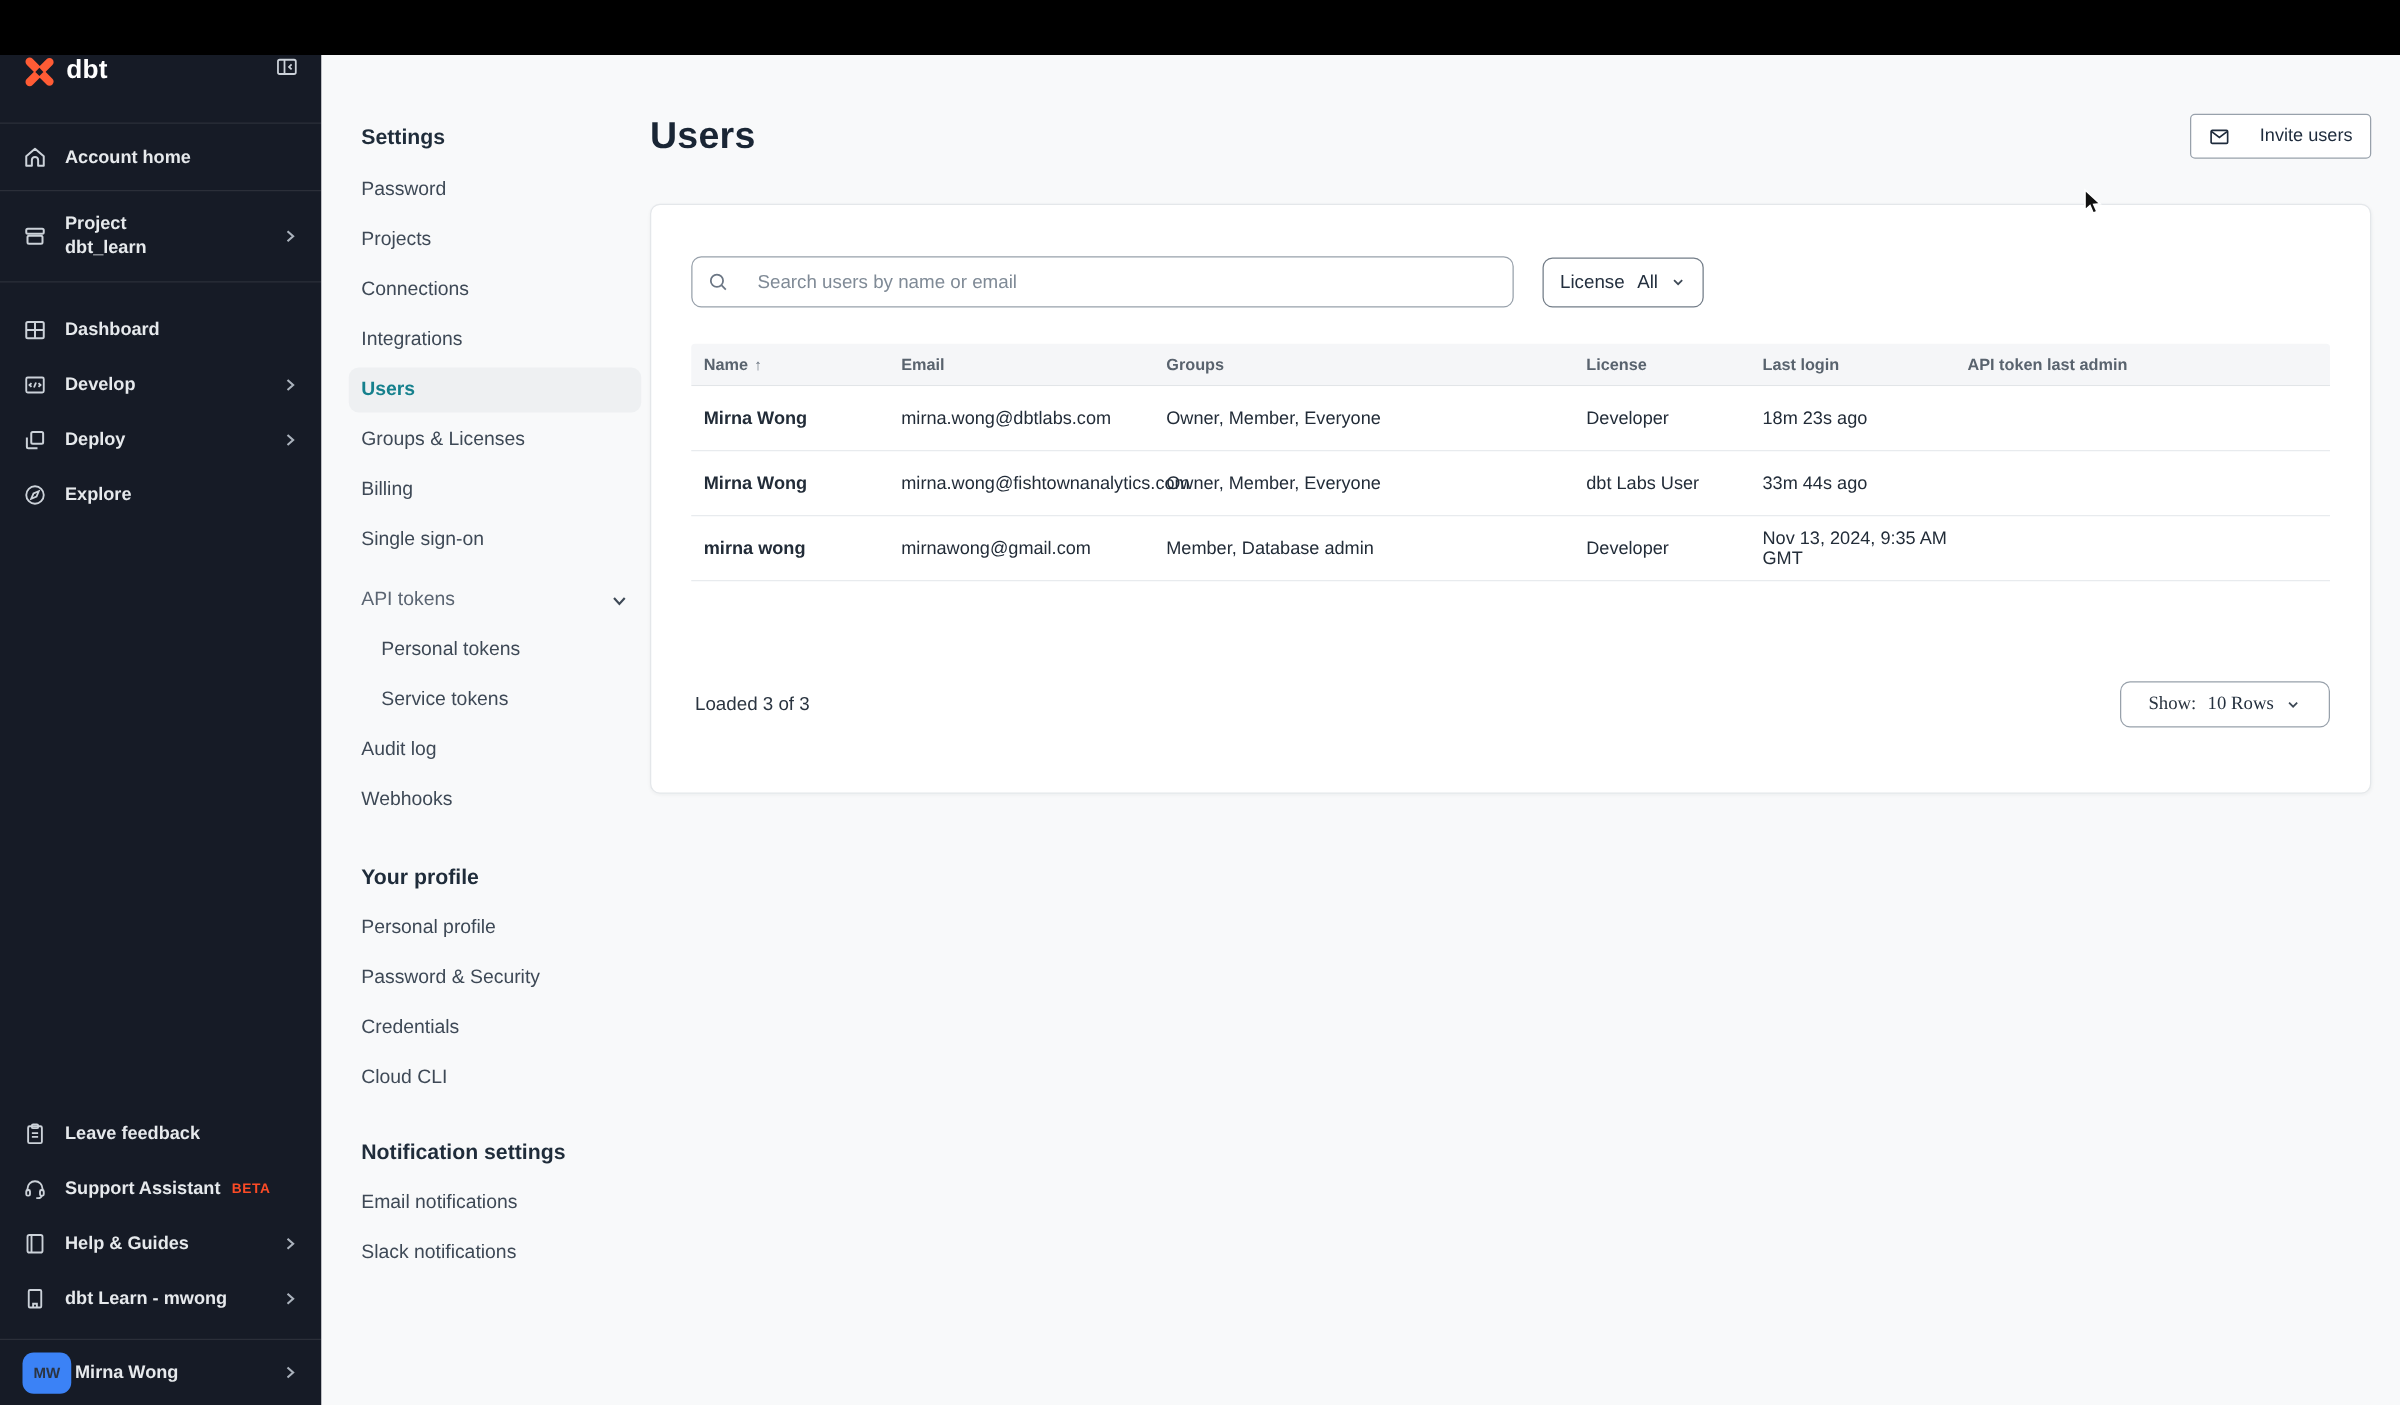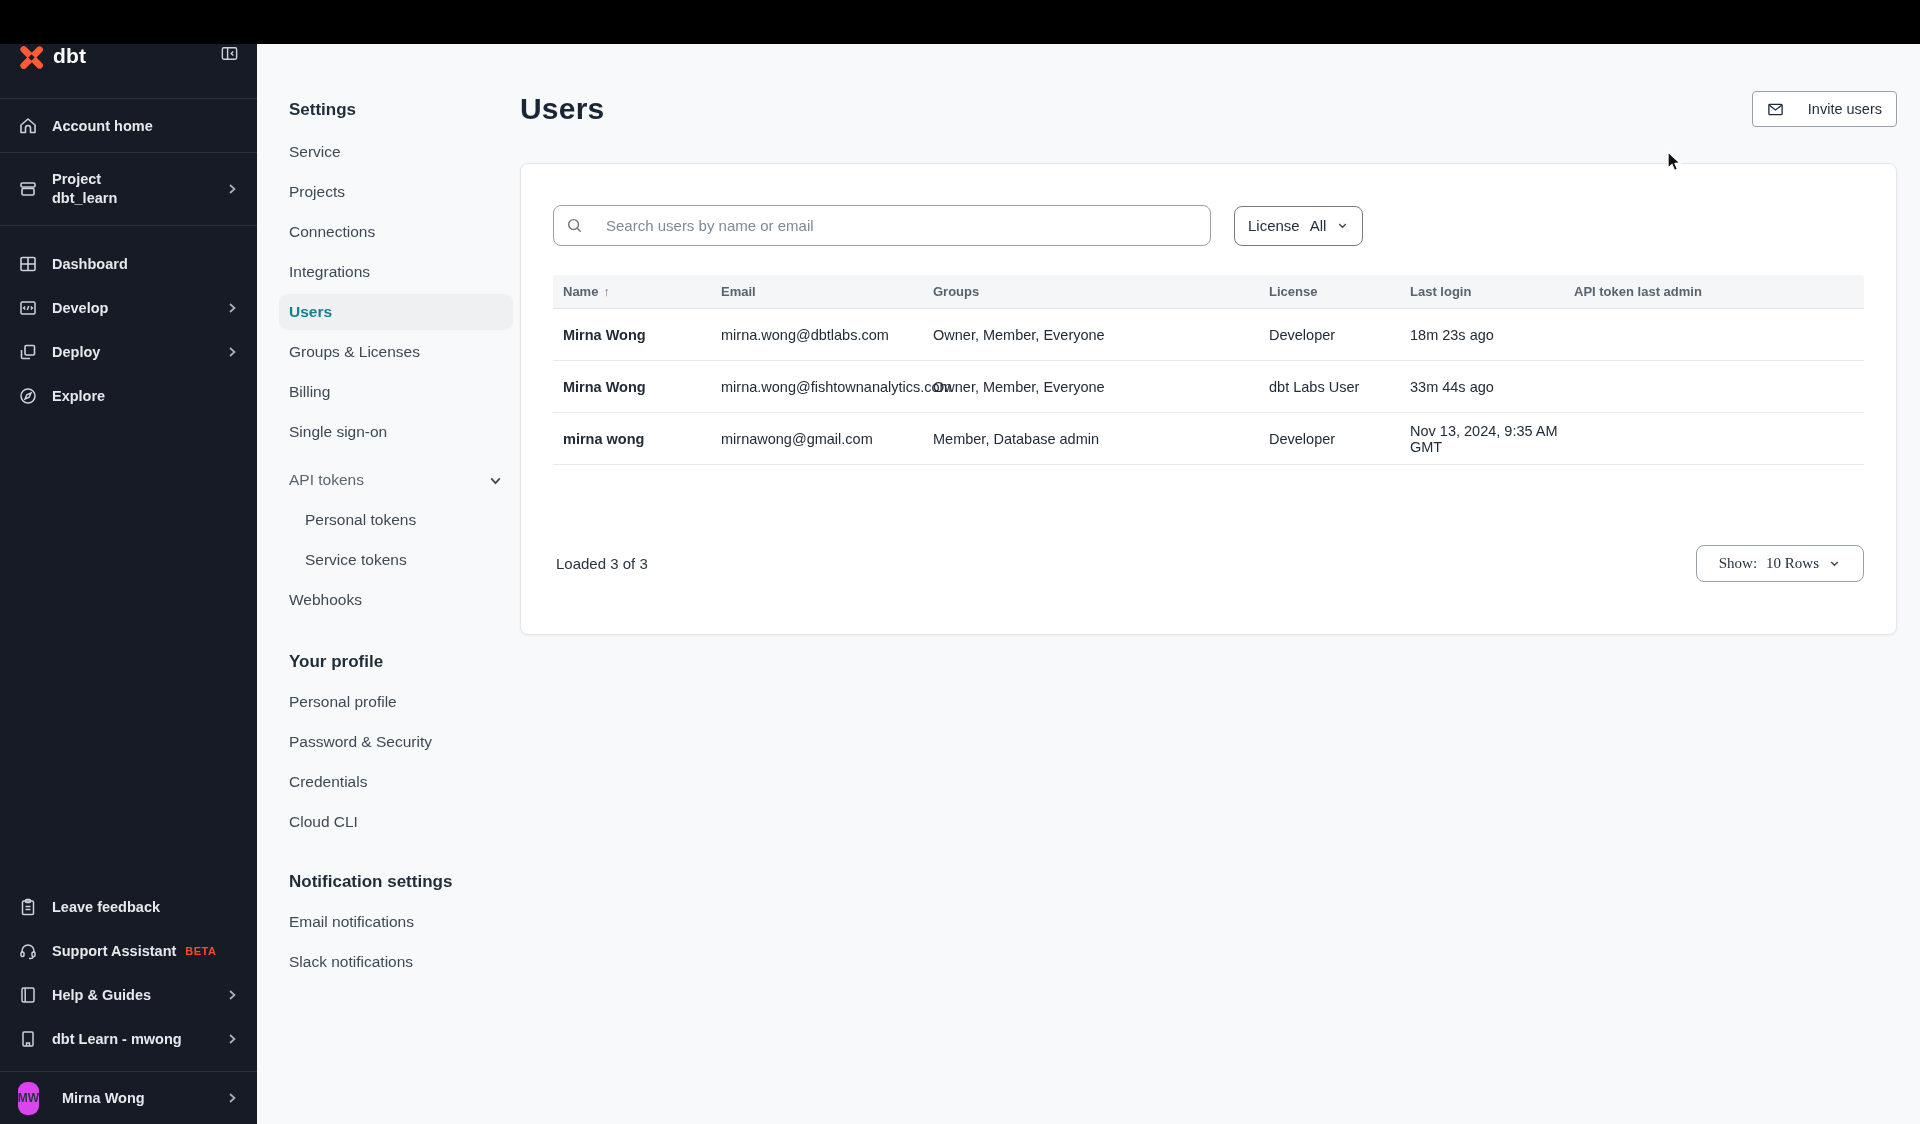--- a/index.html
+++ b/index.html
@@ -20,22 +20,22 @@
   .side-item .icn { width:20px; height:20px; margin-right:14px; flex-shrink:0; display:flex; }
   .side-item .chev { margin-left:auto; display:flex; }
   .row-home { height:54px; border-bottom:1px solid rgba(255,255,255,.09); }
   .row-project { height:73px; border-bottom:1px solid rgba(255,255,255,.09); }
   .row-project .two-line { display:flex; flex-direction:column; line-height:19px; }
   .grp { height:44px; }
   .side-spacer { flex:1; }
   .beta { color:#fb4b26; font-size:11px; font-weight:700; margin-left:9px; letter-spacing:.5px; }
   .user-row { height:53px; border-top:1px solid rgba(255,255,255,.09); display:flex;
     align-items:center; padding:0 18px; color:#e6e9ec; font-weight:700; font-size:14.5px; cursor:pointer; }
-  .avatar { width:21px; height:33px; background:#d946ef; border-radius:9px; color:#2b3442;
-    font-size:12px; font-weight:700; display:flex; align-items:center; justify-content:center; margin-right:23px; }
+  .avatar { width:39px; height:33px; background:#3b82f6; border-radius:9px; color:#2b3442;
+    font-size:12px; font-weight:700; display:flex; align-items:center; justify-content:center; margin-right:3px; }
 
   
   .settings-nav { width:263px; flex-shrink:0; padding:56px 17px 0 32px; }
   .nav-title { font-size:17px; font-weight:700; color:#1f2c3a; height:20px; margin-bottom:12px; }
   .nav-list { }
   .nav-item { height:40px; display:flex; align-items:center; font-size:15.5px; color:#3e4956;
     cursor:pointer; padding:0 10px; margin:0 -10px; }
   .nav-item.active { background:#eef0f2; border-radius:8px; color:#15808d; font-weight:600;
     height:36px; margin-top:2px; margin-bottom:2px; }
   .nav-item.dim { color:#5b6572; margin-top:8px; }
@@ -260,21 +260,21 @@
             <polyline points="5,3 9.5,7 5,11"></polyline>
           </svg>
       </span>
     </div>
   </nav>
 
   <nav class="settings-nav">
     <div class="nav-title">Settings</div>
     <div class="nav-list">
       <div class="nav-item">
-          <span>Service</span>
+          <span>Password</span>
         </div>
       <div class="nav-item">
           <span>Projects</span>
         </div>
       <div class="nav-item">
           <span>Connections</span>
         </div>
       <div class="nav-item">
           <span>Integrations</span>
         </div>
@@ -296,20 +296,23 @@
           <svg width="15" height="15" viewBox="0 0 14 14" fill="none" stroke="#3e4956" stroke-width="1.6">
               <polyline points="3,5 7,9.5 11,5"></polyline>
             </svg>
         </span>
       </div>
       <div class="nav-item sub">
           <span>Personal tokens</span>
         </div>
       <div class="nav-item sub">
           <span>Service tokens</span>
+        </div>
+      <div class="nav-item">
+          <span>Audit log</span>
         </div>
       <div class="nav-item">
           <span>Webhooks</span>
         </div>
 
       <div class="nav-section">Your profile</div>
       <div class="nav-item">
           <span>Personal profile</span>
         </div>
       <div class="nav-item">

